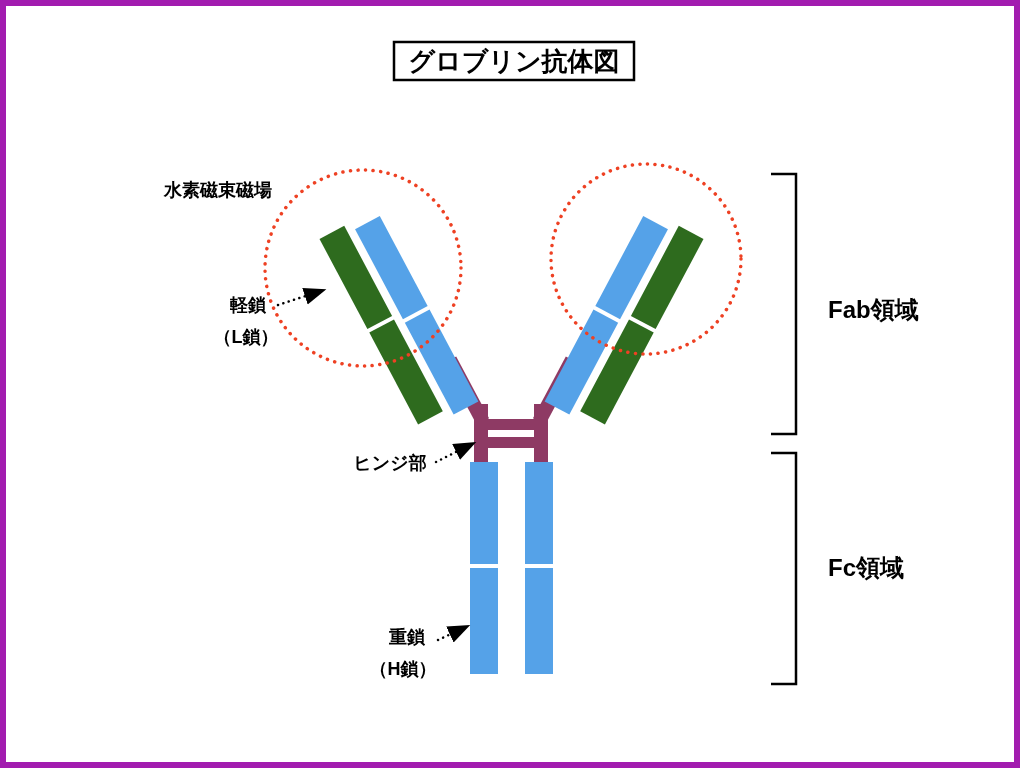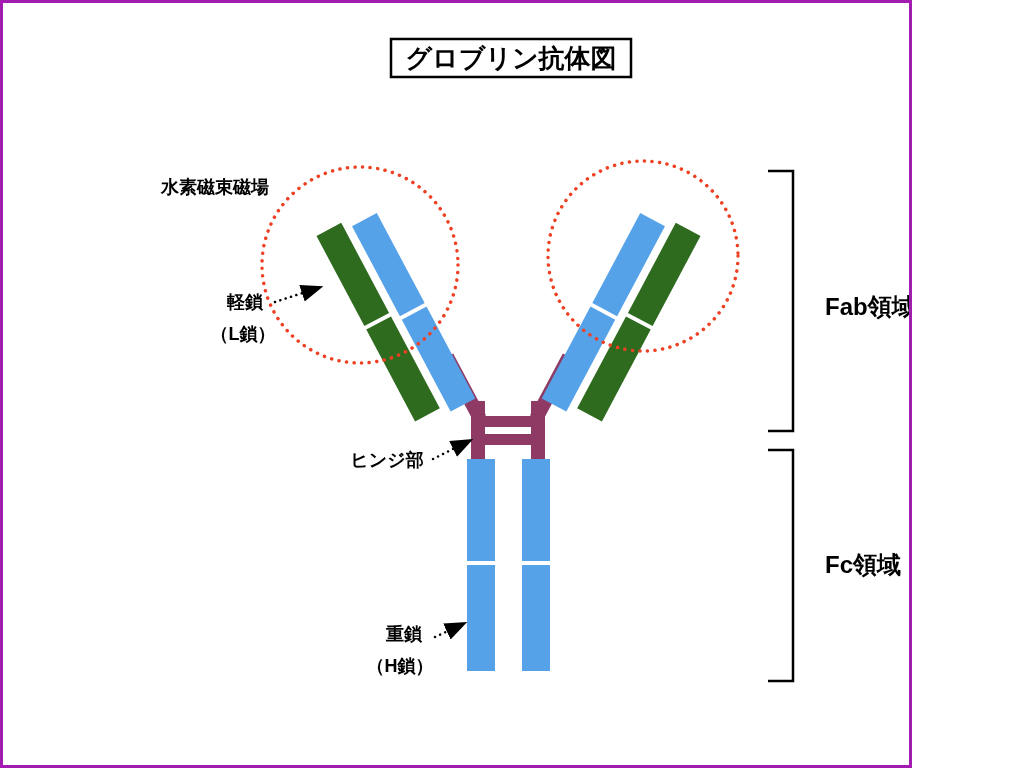--- a/index.html
+++ b/index.html
@@ -1,21 +1,21 @@
 <!DOCTYPE html>
 <html><head>
 <meta charset="utf-8">
 <style>
   html,body { margin:0; padding:0; background:#ffffff; }
   .slide {
     position: relative;
-    width: 912px;
+    width: 1020px;
     height: 768px;
     background: #ffffff;
-    border: 3px solid #a21caf;
+    border: 6px solid #a21caf;
     box-sizing: border-box;
     overflow: hidden;
   }
   svg { position:absolute; left:0; top:0; }
   text {
     font-family: "Liberation Sans", "DejaVu Sans", sans-serif;
     font-weight: bold;
     fill: #000000;
   }
   .title-text   { font-size: 26px; }

